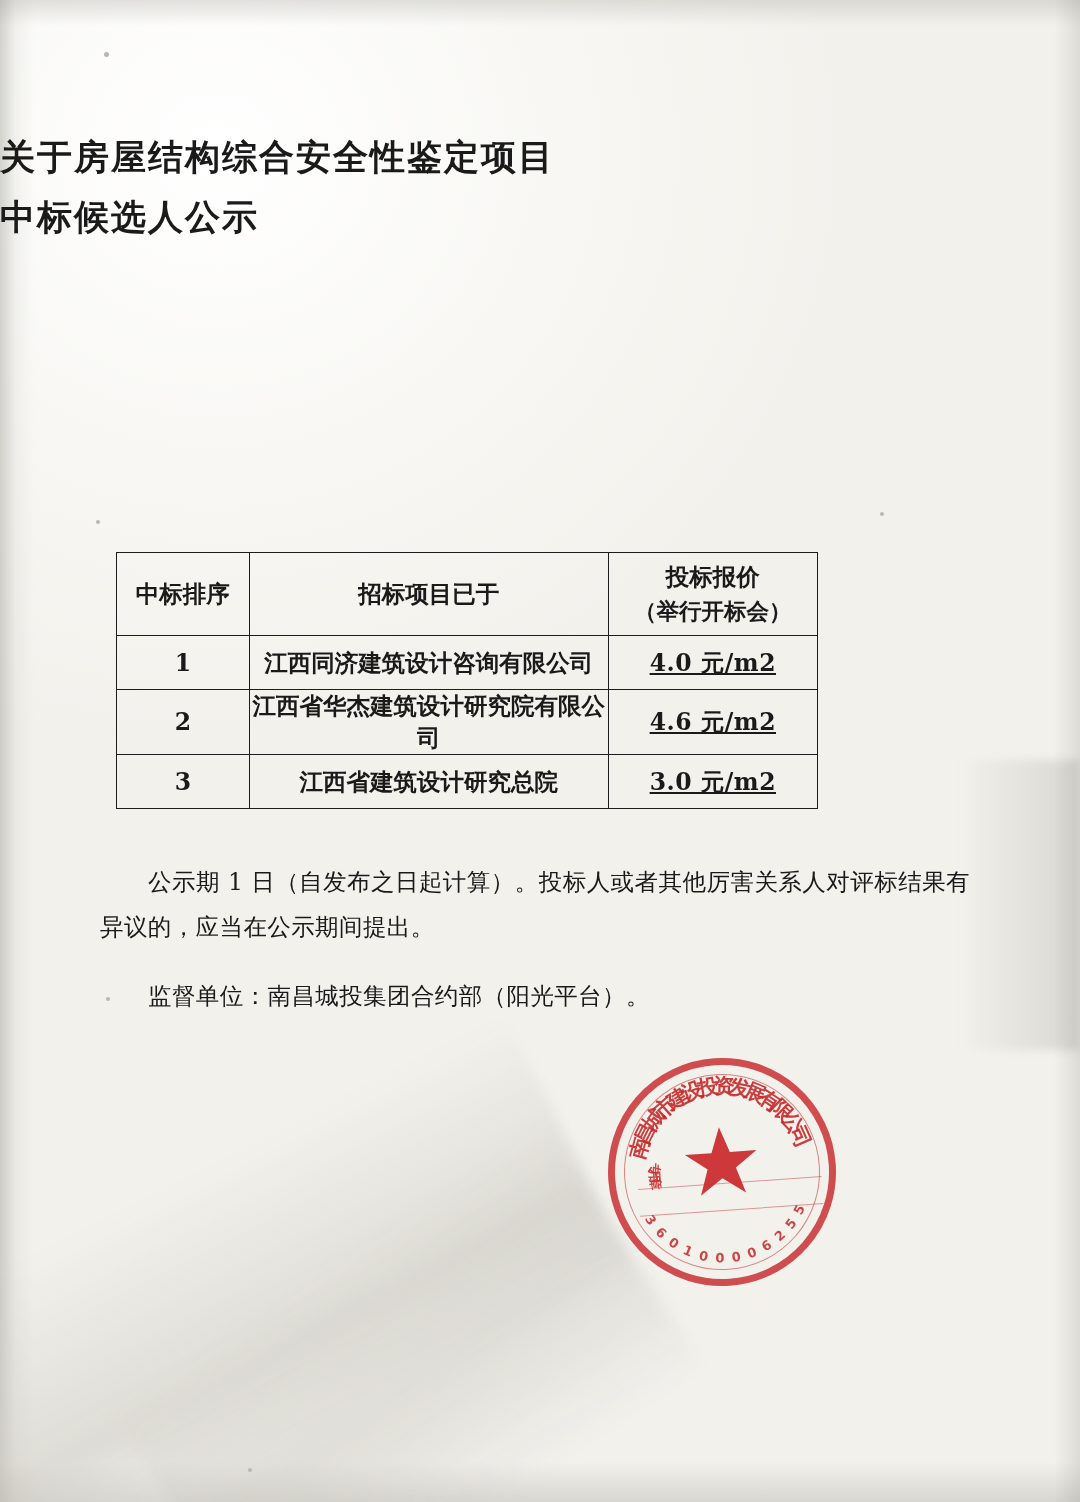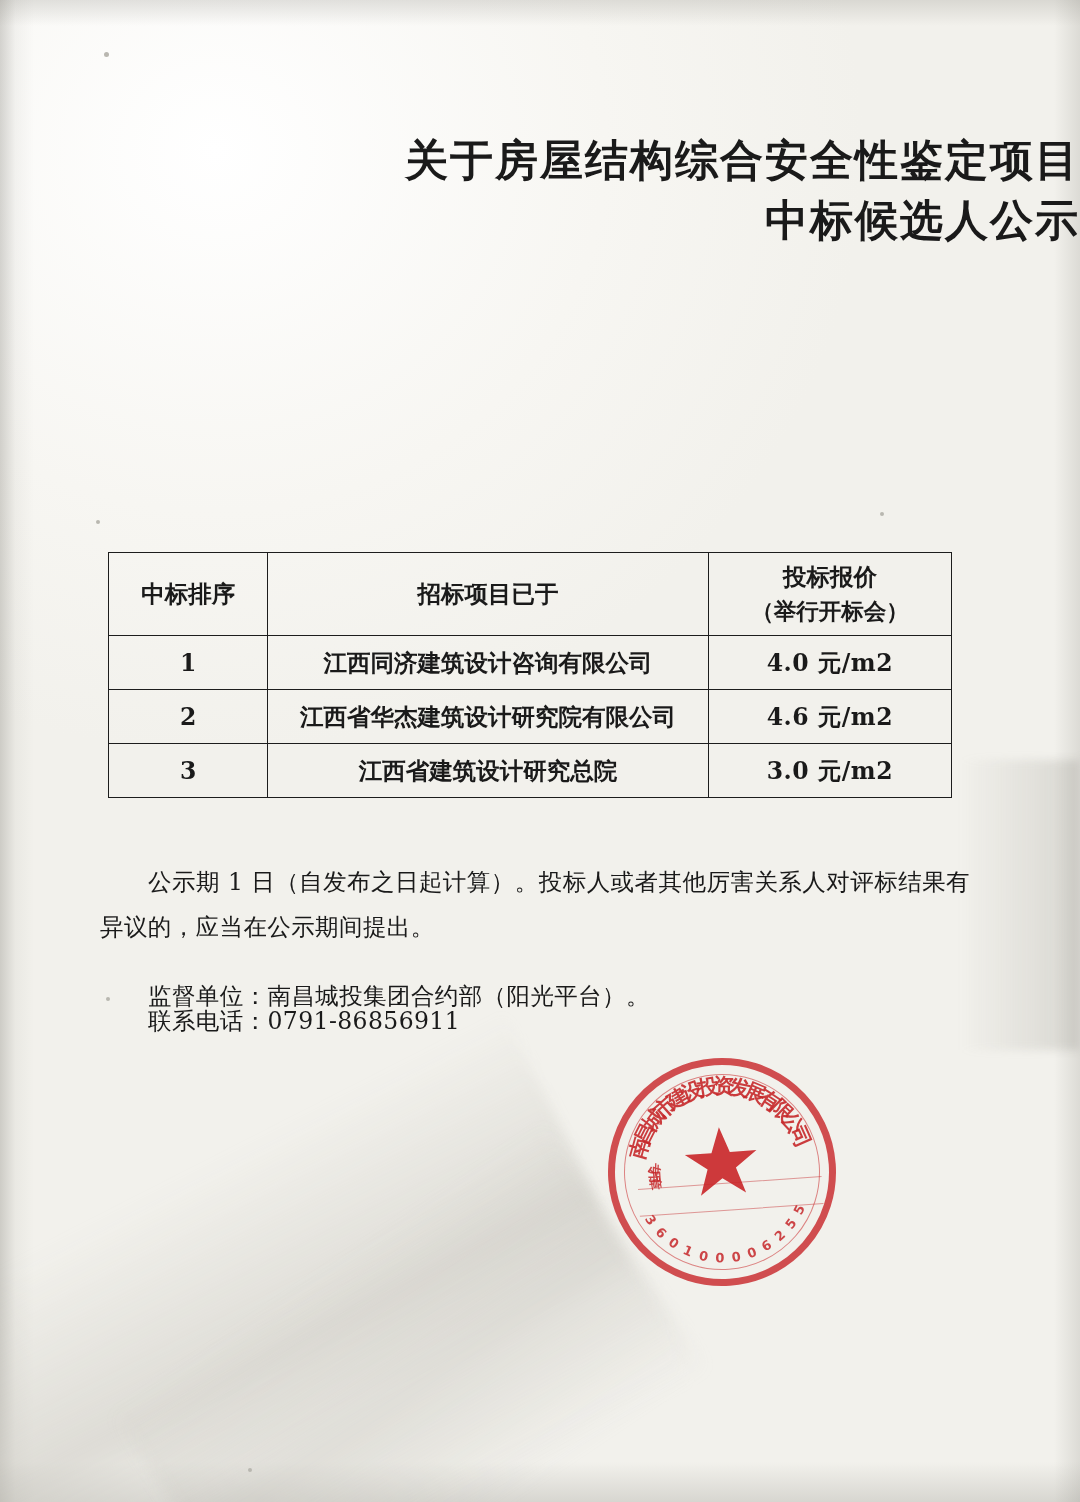--- a/index.html
+++ b/index.html
@@ -82,26 +82,26 @@
   .content {
     position: absolute;
     inset: 0;
   }
   h1.title {
     position: absolute;
     top: 130px;
     left: 0;
     width: 100%;
     margin: 0;
-    text-align: right;
-    font-size: 43px;
+    text-align: left;
+    font-size: 35px;
     font-weight: 700;
     letter-spacing: 2px;
     line-height: 60px;
-    font-family: Liberation Sans, sans-serif;
+    font-family: Liberation Mono, monospace;
   }
   .title-line2 {
     display: block;
   }
 
   .para {
     position: absolute;
     left: 100px;
     width: 870px;
     font-size: 23.5px;
@@ -112,23 +112,23 @@
   .para .indent { display: inline-block; width: 48px; }
 
   #para-intro { top: 366px; }
   #para-notice { top: 836px; }
   #para-supervisor { top: 930px; margin-top: 44px; }
   #para-phone { top: 975px; }
 
   
   table.bid-table {
     position: absolute;
-    left: 108px;
+    left: 116px;
     top: 552px;
-    width: 844px;
+    width: 702px;
     border-collapse: collapse;
     font-size: 23px;
     background: transparent;
   }
   table.bid-table td, table.bid-table th {
     border: 1.6px solid #1d1d1d;
     text-align: center;
     vertical-align: middle;
     font-weight: 700;
     padding: 0;
@@ -139,21 +139,21 @@
     line-height: 34px;
   }
   table.bid-table tbody td {
     height: 53px;
     font-size: 23.5px;
   }
   .col-rank { width: 155px; }
   .col-name { width: 430px; }
   .col-price { width: 237px; }
   .th-sub { display: block; font-size: 22.5px; }
-  .price-cell { letter-spacing: 0.5px; }
+  .price-cell { letter-spacing: 0.5px; text-decoration: underline; }
 
   
   .sign-date {
     position: absolute;
     left: 596px;
     top: 1155px;
     font-size: 23px;
     letter-spacing: 1px;
     color: #1f1f1f;
   }
@@ -282,21 +282,20 @@
           <td>江西省建筑设计研究总院</td>
           <td class="price-cell">3.0 元/m2</td>
         </tr>
       </tbody>
     </table>
 
     <p class="para" id="para-notice"><span class="indent"></span><span>公示期 1 日（自发布之日起计算）。投标人或者其他厉害关系人对评标结果有异议的，应当在公示期间提出。</span></p>
 
     <p class="para" id="para-supervisor"><span class="indent"></span><span>监督单位：南昌城投集团合约部（阳光平台）。</span></p>
 
-    <p class="para" id="para-phone"><span class="indent"></span><span>联系电话：0791-86856911</span></p>
 
 
     <div class="seal">
       <div class="seal-inner-ring"></div>
       <div class="seal-arc-text" id="seal-arc">
           <span style="transform: translate(-80.8136px, -29.4137px) rotate(290deg) translate(-50%, -50%);">南</span>
           <span style="transform: translate(-73.8942px, -43.996px) rotate(300.769deg) translate(-50%, -50%);">昌</span>
           <span style="transform: translate(-64.3719px, -57.0285px) rotate(311.538deg) translate(-50%, -50%);">城</span>
           <span style="transform: translate(-52.5822px, -68.0523px) rotate(322.308deg) translate(-50%, -50%);">市</span>
           <span style="transform: translate(-38.9403px, -76.6789px) rotate(333.077deg) translate(-50%, -50%);">建</span>

